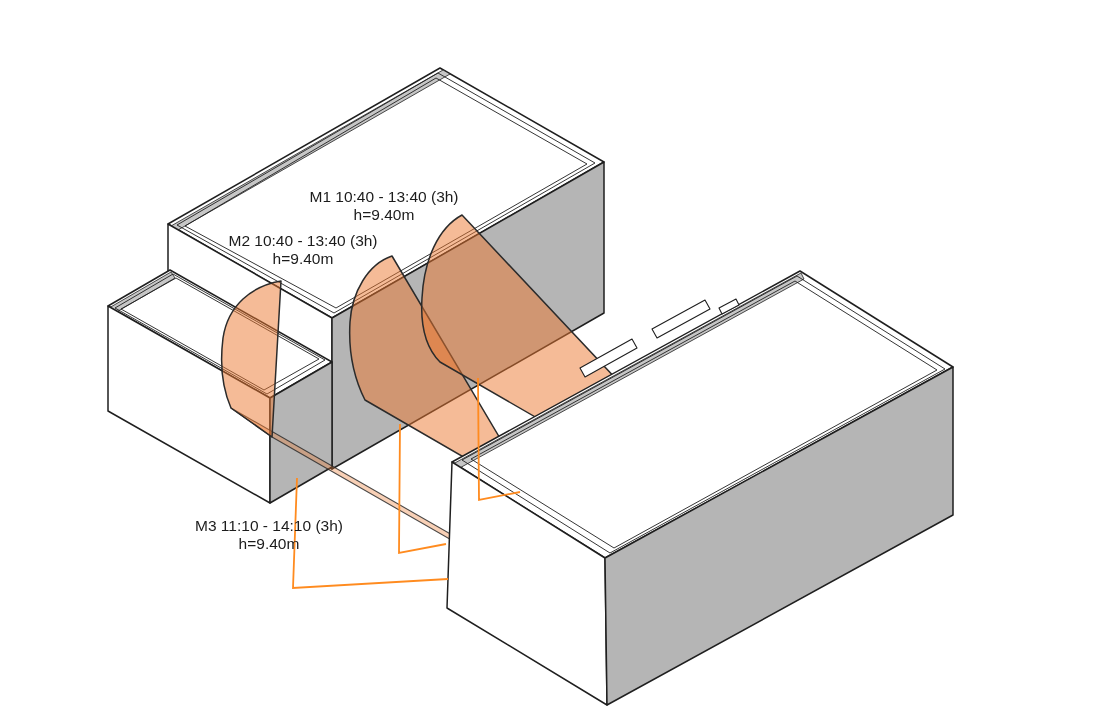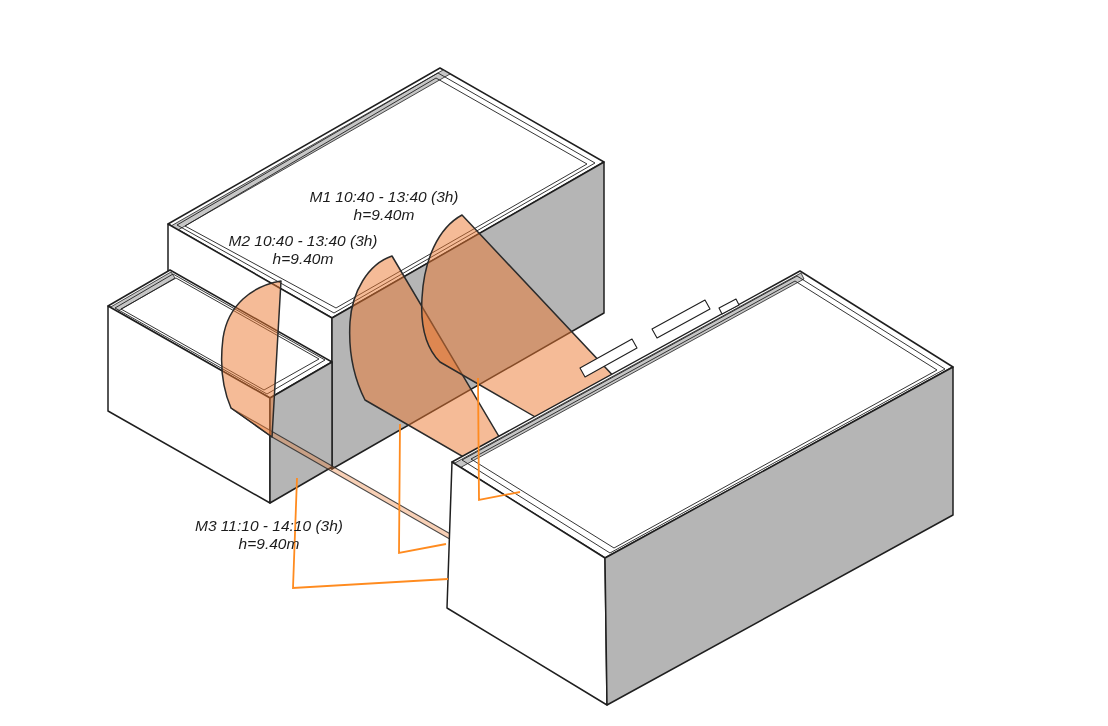--- a/index.html
+++ b/index.html
@@ -1,17 +1,17 @@
 <!DOCTYPE html>
 <html style="--background: #ffffff; --outline: #1f1f1f; --wall-shade: #b5b5b5; --parapet-shade: #c6c6c6; --fan-fill: #ec772f; --fan-stroke: #2b2b2b; --sun-outline: #ff8b1f; --text: #1c1c1c;"><head>
 <meta charset="utf-8">
 <style>
   html,body{margin:0;padding:0;background:#fff;}
   .stage{position:relative;width:1108px;height:726px;background:var(--background,#fff);overflow:hidden;
-         font-family:"Liberation Sans",sans-serif;font-style:italic;}
+         font-family:"Liberation Sans",sans-serif;}
   svg{display:block}
   .roof{fill:#ffffff;stroke:var(--outline);stroke-width:1.5;stroke-linejoin:round;}
   .wall-light{fill:#ffffff;stroke:var(--outline);stroke-width:1.5;stroke-linejoin:round;}
   .wall-dark{fill:var(--wall-shade);stroke:var(--outline);stroke-width:1.5;stroke-linejoin:round;}
   .parapet-band{fill:var(--parapet-shade);stroke:var(--outline);stroke-width:0.8;stroke-linejoin:round;}
   .parapet-line{fill:none;stroke:var(--outline);stroke-width:0.9;stroke-linejoin:round;}
   .roof-tab{fill:#ffffff;stroke:var(--outline);stroke-width:1.1;stroke-linejoin:round;}
   .fan{fill:var(--fan-fill);fill-opacity:0.5;stroke:var(--fan-stroke);stroke-width:1.5;stroke-linejoin:round;}
   .ribbon{fill:var(--fan-fill);fill-opacity:0.35;stroke:rgba(43,43,43,0.85);stroke-width:1.1;stroke-linejoin:round;}
   .sun-line{fill:none;stroke:var(--sun-outline);stroke-width:1.8;stroke-linejoin:miter;}

